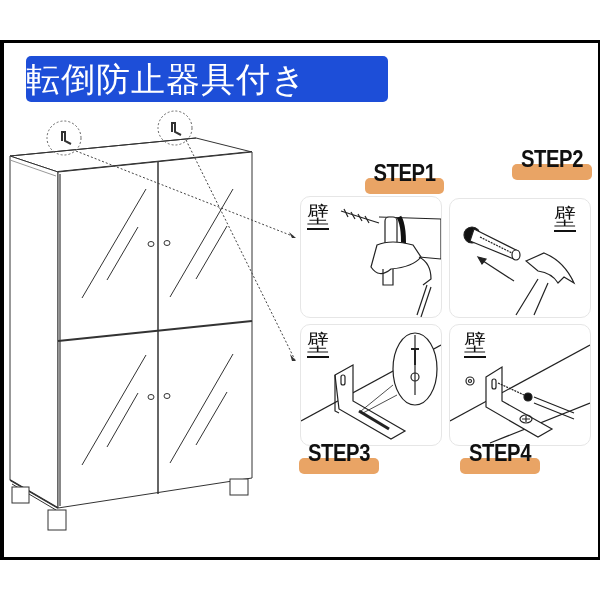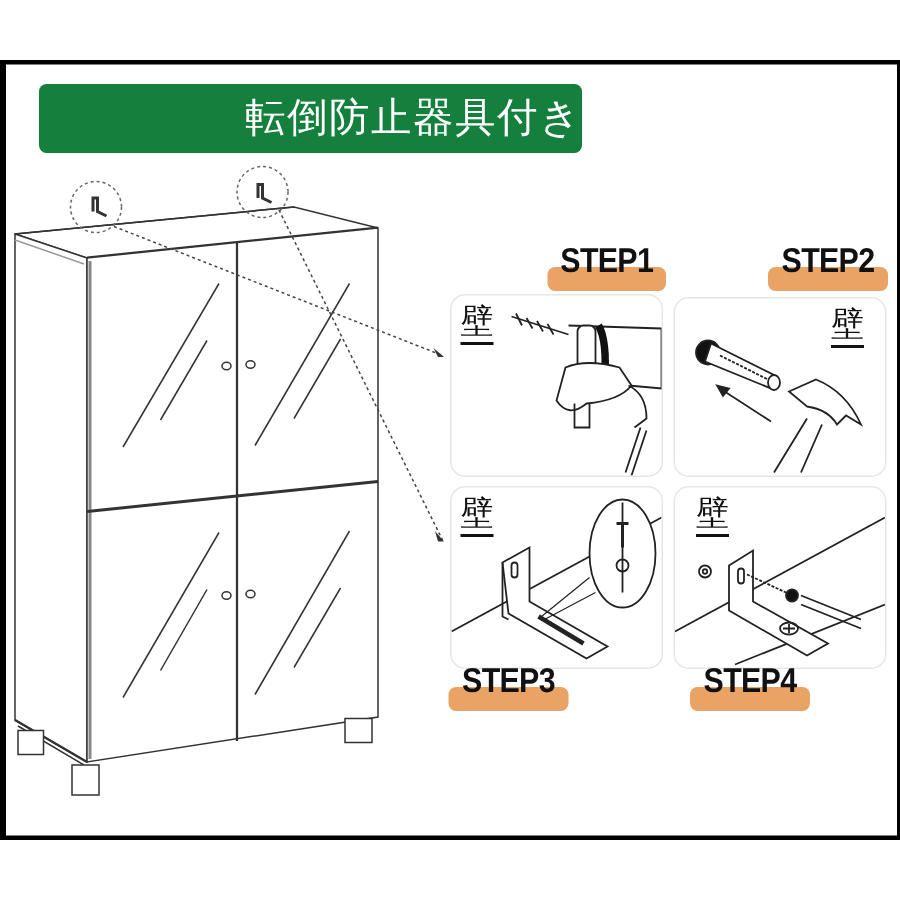--- a/index.html
+++ b/index.html
@@ -1,19 +1,19 @@
 <!DOCTYPE html>
 <html><head>
 <meta charset="utf-8">
 <style>
   html,body{margin:0;padding:0;background:#fff;}
   body{width:600px;height:600px;position:relative;overflow:hidden;font-family:"DejaVu Sans",sans-serif;}
   .frame{position:absolute;left:0;top:40px;width:594px;height:514px;border:3px solid #000;border-left-width:4px;background:#fff;}
-  .banner{position:absolute;left:26px;top:56px;width:362px;height:46px;background:#15803d;border-radius:5px;color:#fff;
-    font-size:27px;line-height:46px;text-align:right;letter-spacing:1px;font-family:"DejaVu Sans",sans-serif;}
+  .banner{position:absolute;left:26px;top:56px;width:362px;height:46px;background:#1d4ed8;border-radius:5px;color:#fff;
+    font-size:34px;line-height:46px;text-align:left;letter-spacing:1px;font-family:"DejaVu Sans",sans-serif;}
   .scene{position:absolute;left:0;top:0;width:600px;height:600px;}
   .panel{position:absolute;background:#fff;border:1.5px solid #e6e6e6;border-radius:10px;}
   .step{position:absolute;height:40px;}
   .step .pill{position:absolute;left:0;top:20px;width:100%;height:16px;border-radius:5px;}
   .step .label{position:absolute;left:0;top:0;width:100%;text-align:center;font-family:"Liberation Sans",sans-serif;
     font-weight:bold;font-size:23px;color:#111;line-height:30px;letter-spacing:-0.5px;transform:scaleX(0.88);}
   .kabe{position:absolute;font-size:22px;color:#111;border-bottom:2px solid #111;line-height:24px;padding-bottom:1px;font-family:"DejaVu Sans",sans-serif;}
 </style>
 </head>
 <body>
@@ -91,21 +91,21 @@
       <rect x="84" y="20" width="12" height="46" rx="4" fill="#fff"></rect>
       <path d="M98 20 q6 10 4 38" stroke-width="5" stroke="#111"></path>
       <path d="M76 48 q14 -6 36 0 l8 12 q-8 10 -30 12 q-12 10 -20 -2 z" fill="#fff"></path>
       <path d="M82 72 v16 h10 v-16"></path>
       <path d="M118 60 q12 6 12 22 l-8 6"></path>
       <path d="M126 88 l-10 30 M130 90 l-10 30"></path>
     </g>
   </svg>
 </div>
 
-<div class="step" style="left:512px;top:158px;width:80px;">
+<div class="step" style="left:512px;top:144px;width:80px;">
   <div class="pill" style="background:#e9a465;"></div>
   <div class="label">STEP2</div>
 </div>
 <div class="panel" style="left:449px;top:198px;width:140px;height:118px;">
   <span class="kabe" style="right:14px;top:6px;">壁</span>
   <svg width="140" height="118" viewBox="0 0 140 118" style="position:absolute;left:0;top:0;">
     <g fill="none" stroke="#222" stroke-width="1.2">
       <circle cx="22" cy="36" r="8" fill="#111"></circle>
       <path d="M24 30 L68 52 L64 60 L20 42 z" fill="#fff"></path>
       <path d="M30 38 L62 54" stroke-dasharray="2,1"></path>

